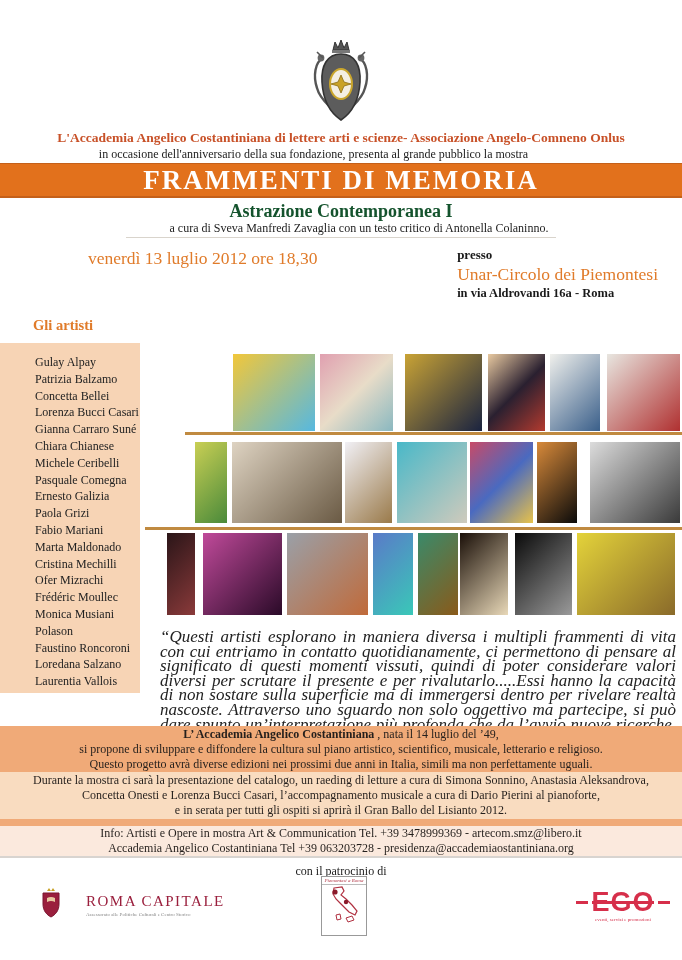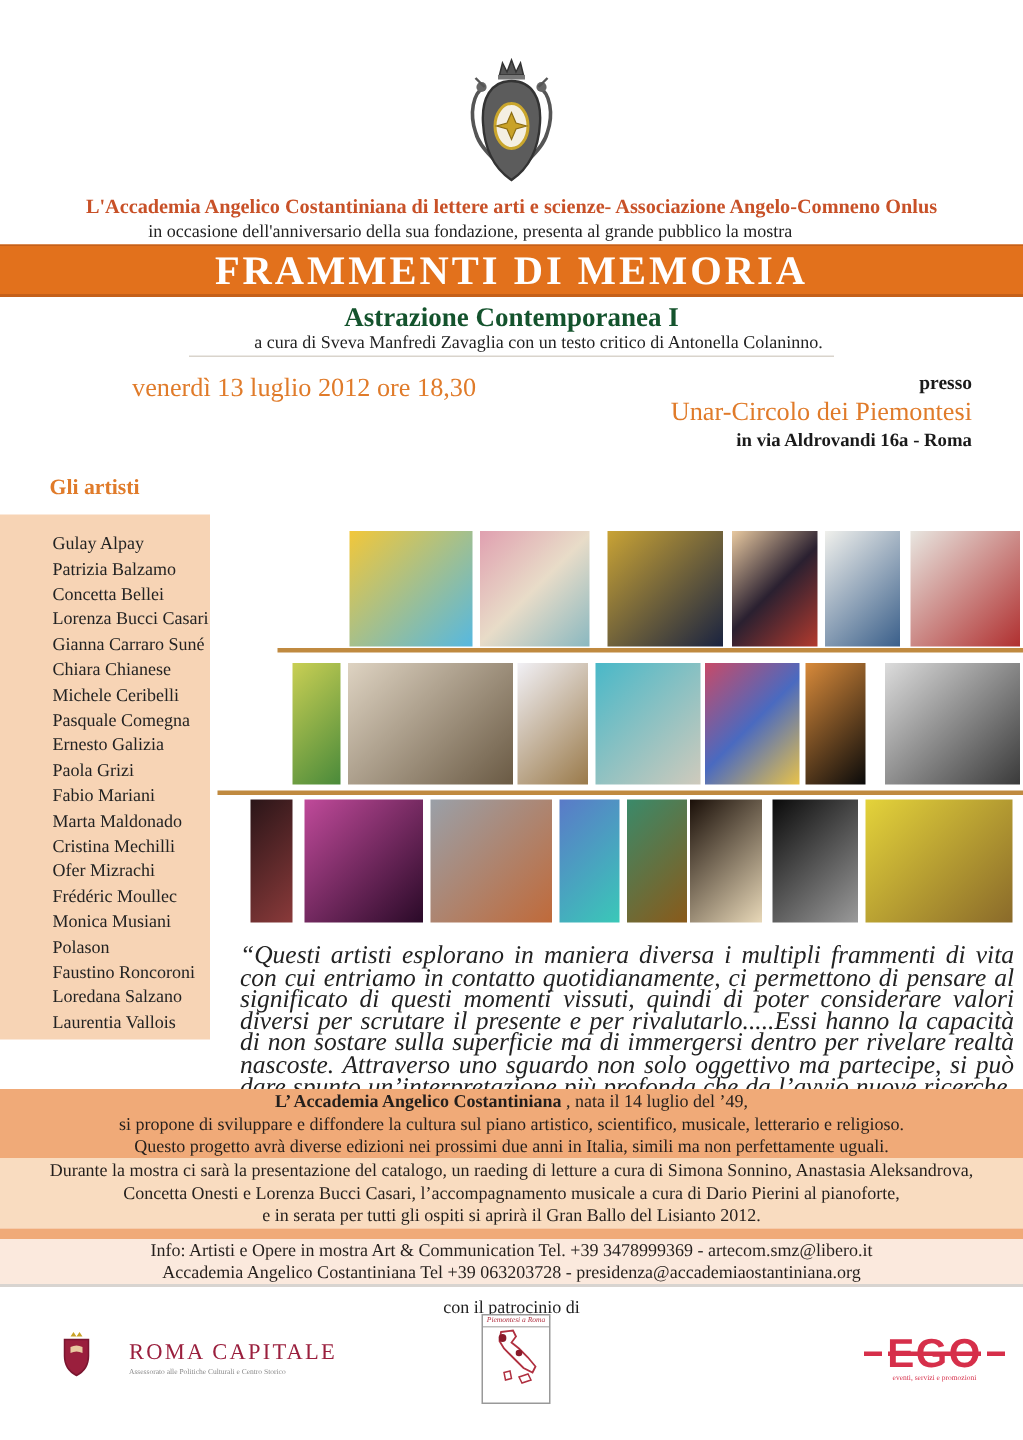--- a/index.html
+++ b/index.html
@@ -17,21 +17,21 @@
     position:absolute;top:163px;left:0;width:682px;height:35px;background:#e2711c;
     display:flex;align-items:center;justify-content:center;
     border-top:1px solid #c4601a;border-bottom:2px solid #c4601a;box-sizing:border-box;
   }
   #title-banner .title{color:#ffffff;font-size:27px;font-weight:bold;letter-spacing:2px;}
   #subtitle{position:absolute;top:201px;left:0;width:682px;font-size:18px;font-weight:bold;color:#14532d;}
   #curator-line{position:absolute;top:221px;left:0;width:682px;font-size:12px;color:#222;padding-left:18px;}
   #header-divider{position:absolute;top:237px;left:126px;width:430px;height:1px;background:#d9d4cc;}
   
   #event-left{position:absolute;top:247px;left:88px;text-align:left;}
-  #event-right{position:absolute;top:247px;right:34px;text-align:right;}
+  #event-right{position:absolute;top:247px;right:24px;text-align:left;}
   .ev-label{font-size:13px;font-weight:bold;color:#1a1a1a;}
   .ev-main{font-size:17.5px;font-weight:normal;color:#e07b2a;margin:1px 0;}
   .ev-sub{font-size:12.5px;font-weight:bold;color:#1a1a1a;}
   
   #artists-heading{position:absolute;top:317px;left:33px;font-size:14.5px;font-weight:bold;color:#e07b2a;}
   #artist-panel{position:absolute;top:343px;left:0;width:140px;height:350px;background:#f7d4b5;}
   #artist-list{padding:11px 0 0 35px;}
   .artist-name{font-size:12px;line-height:16.8px;color:#222;white-space:nowrap;}
   
   #gallery{position:absolute;top:0;left:0;width:682px;height:960px;pointer-events:none;}

